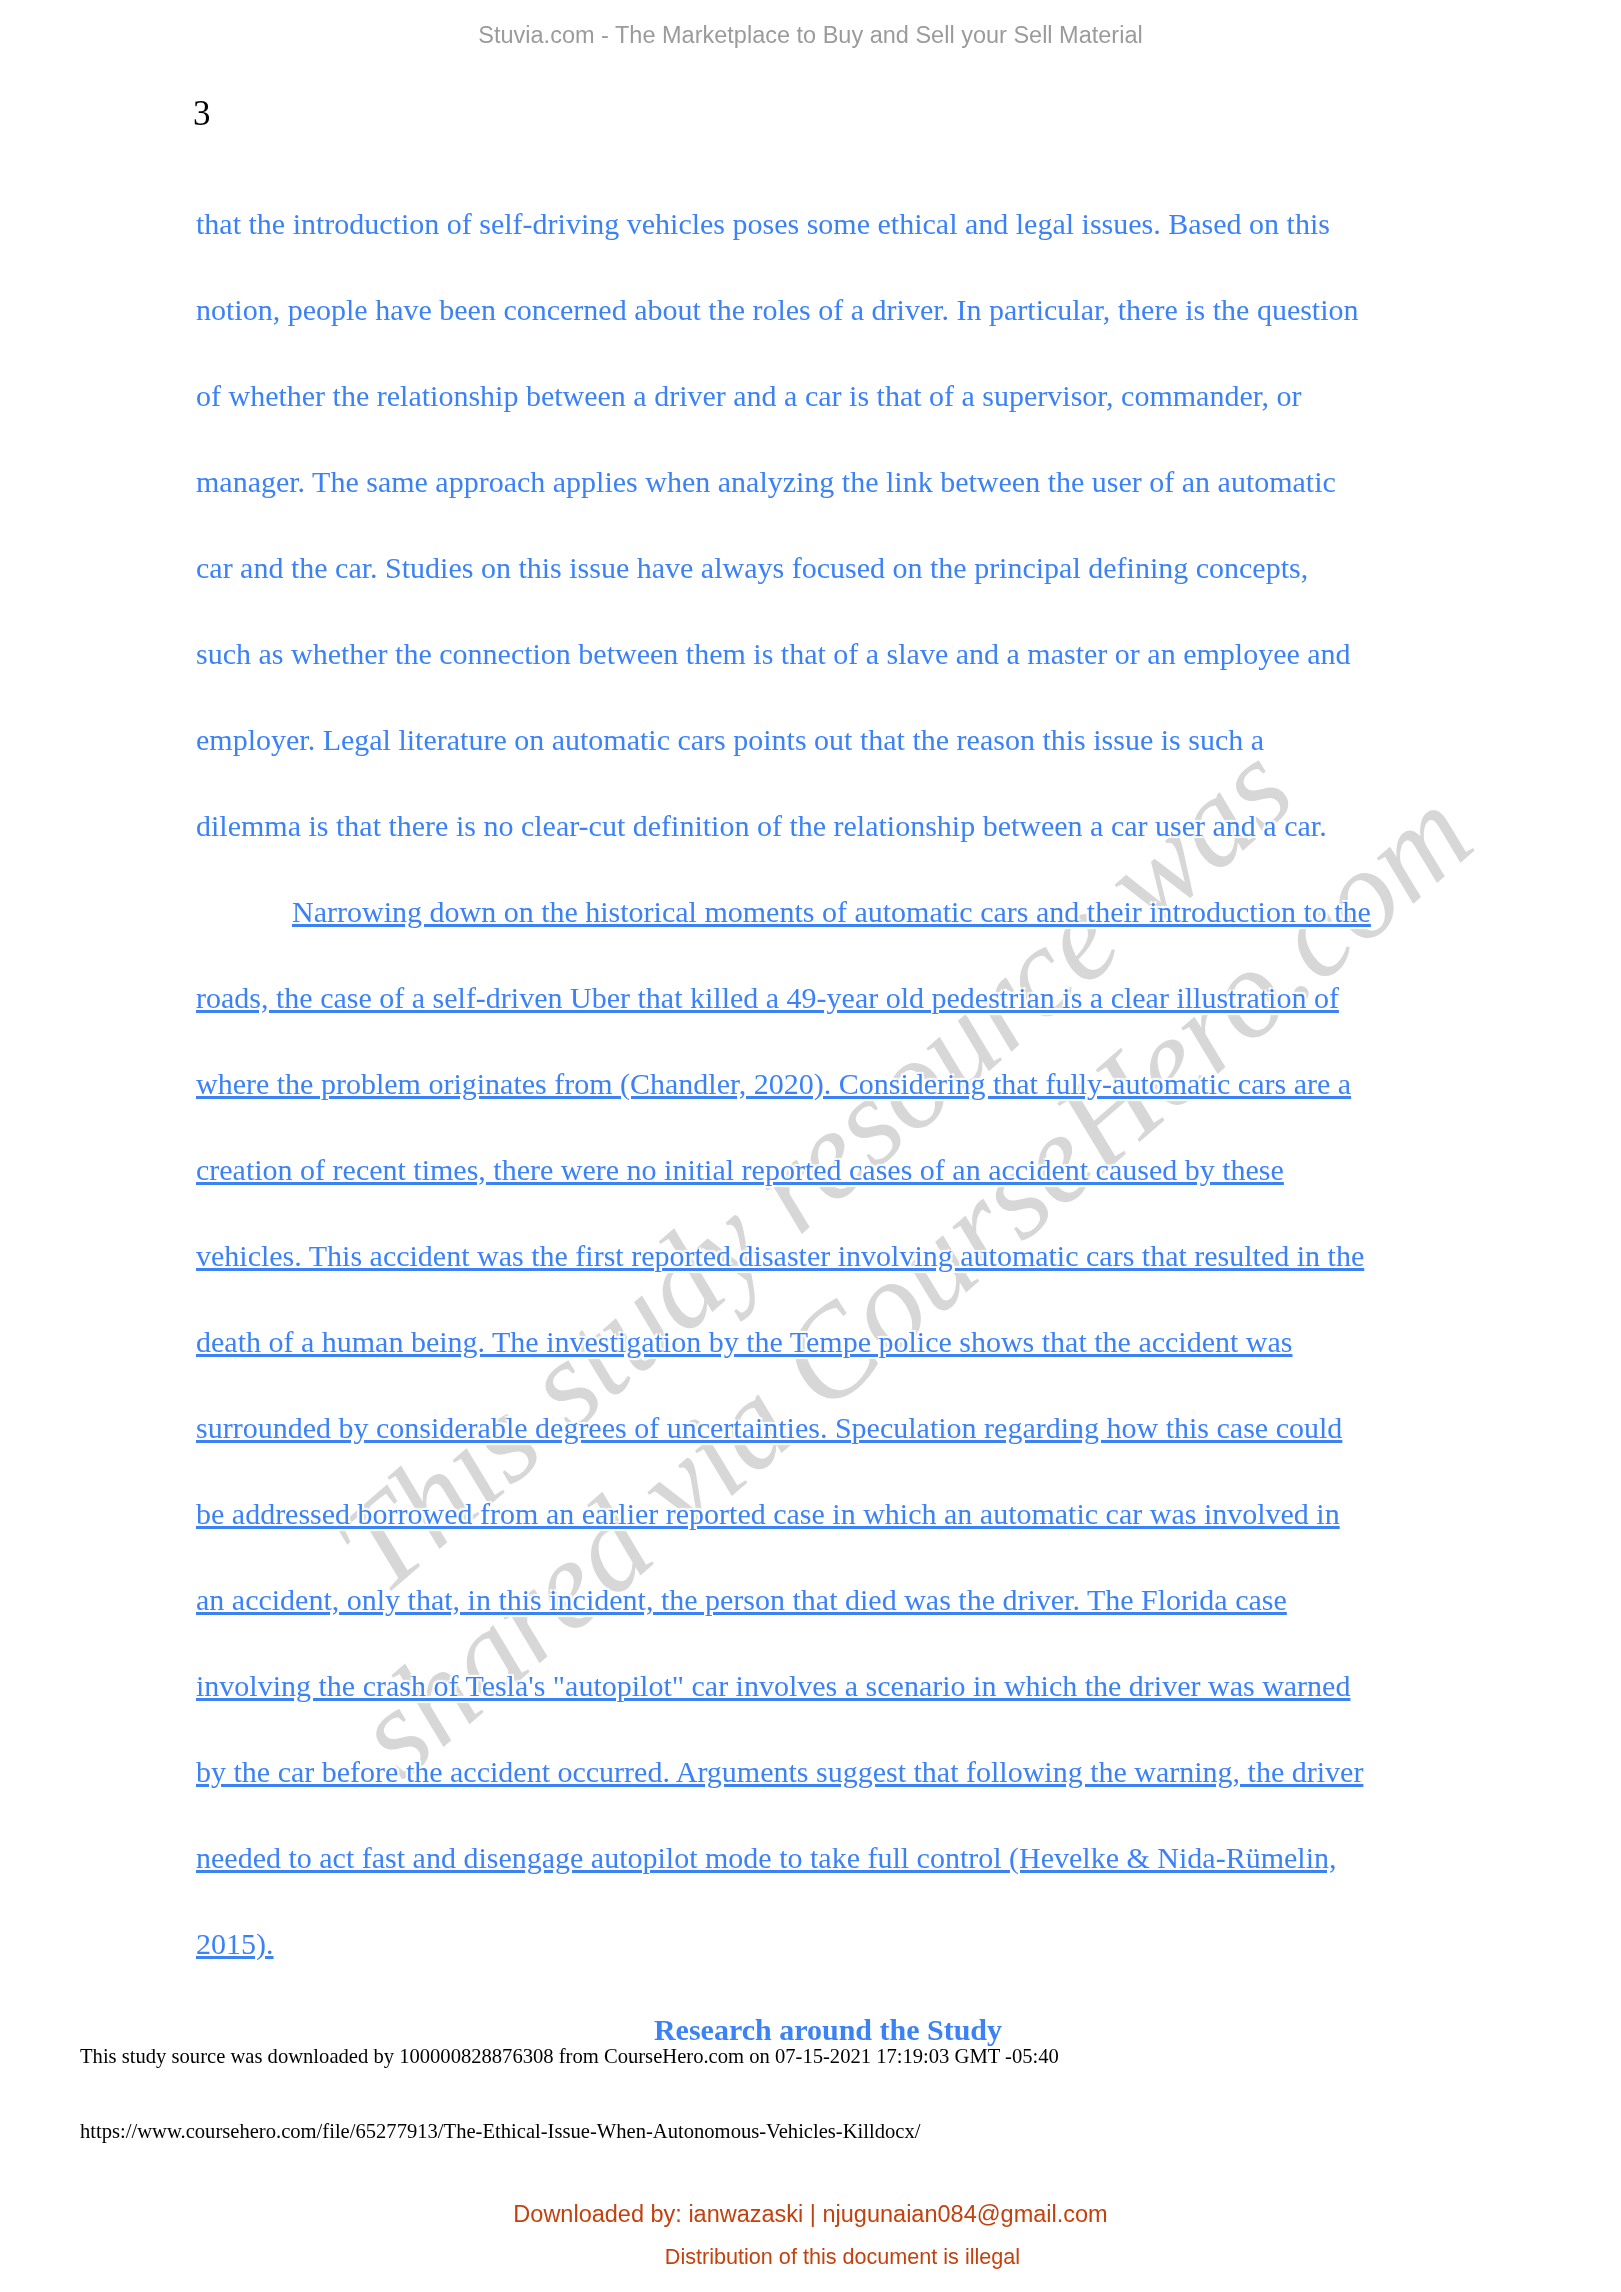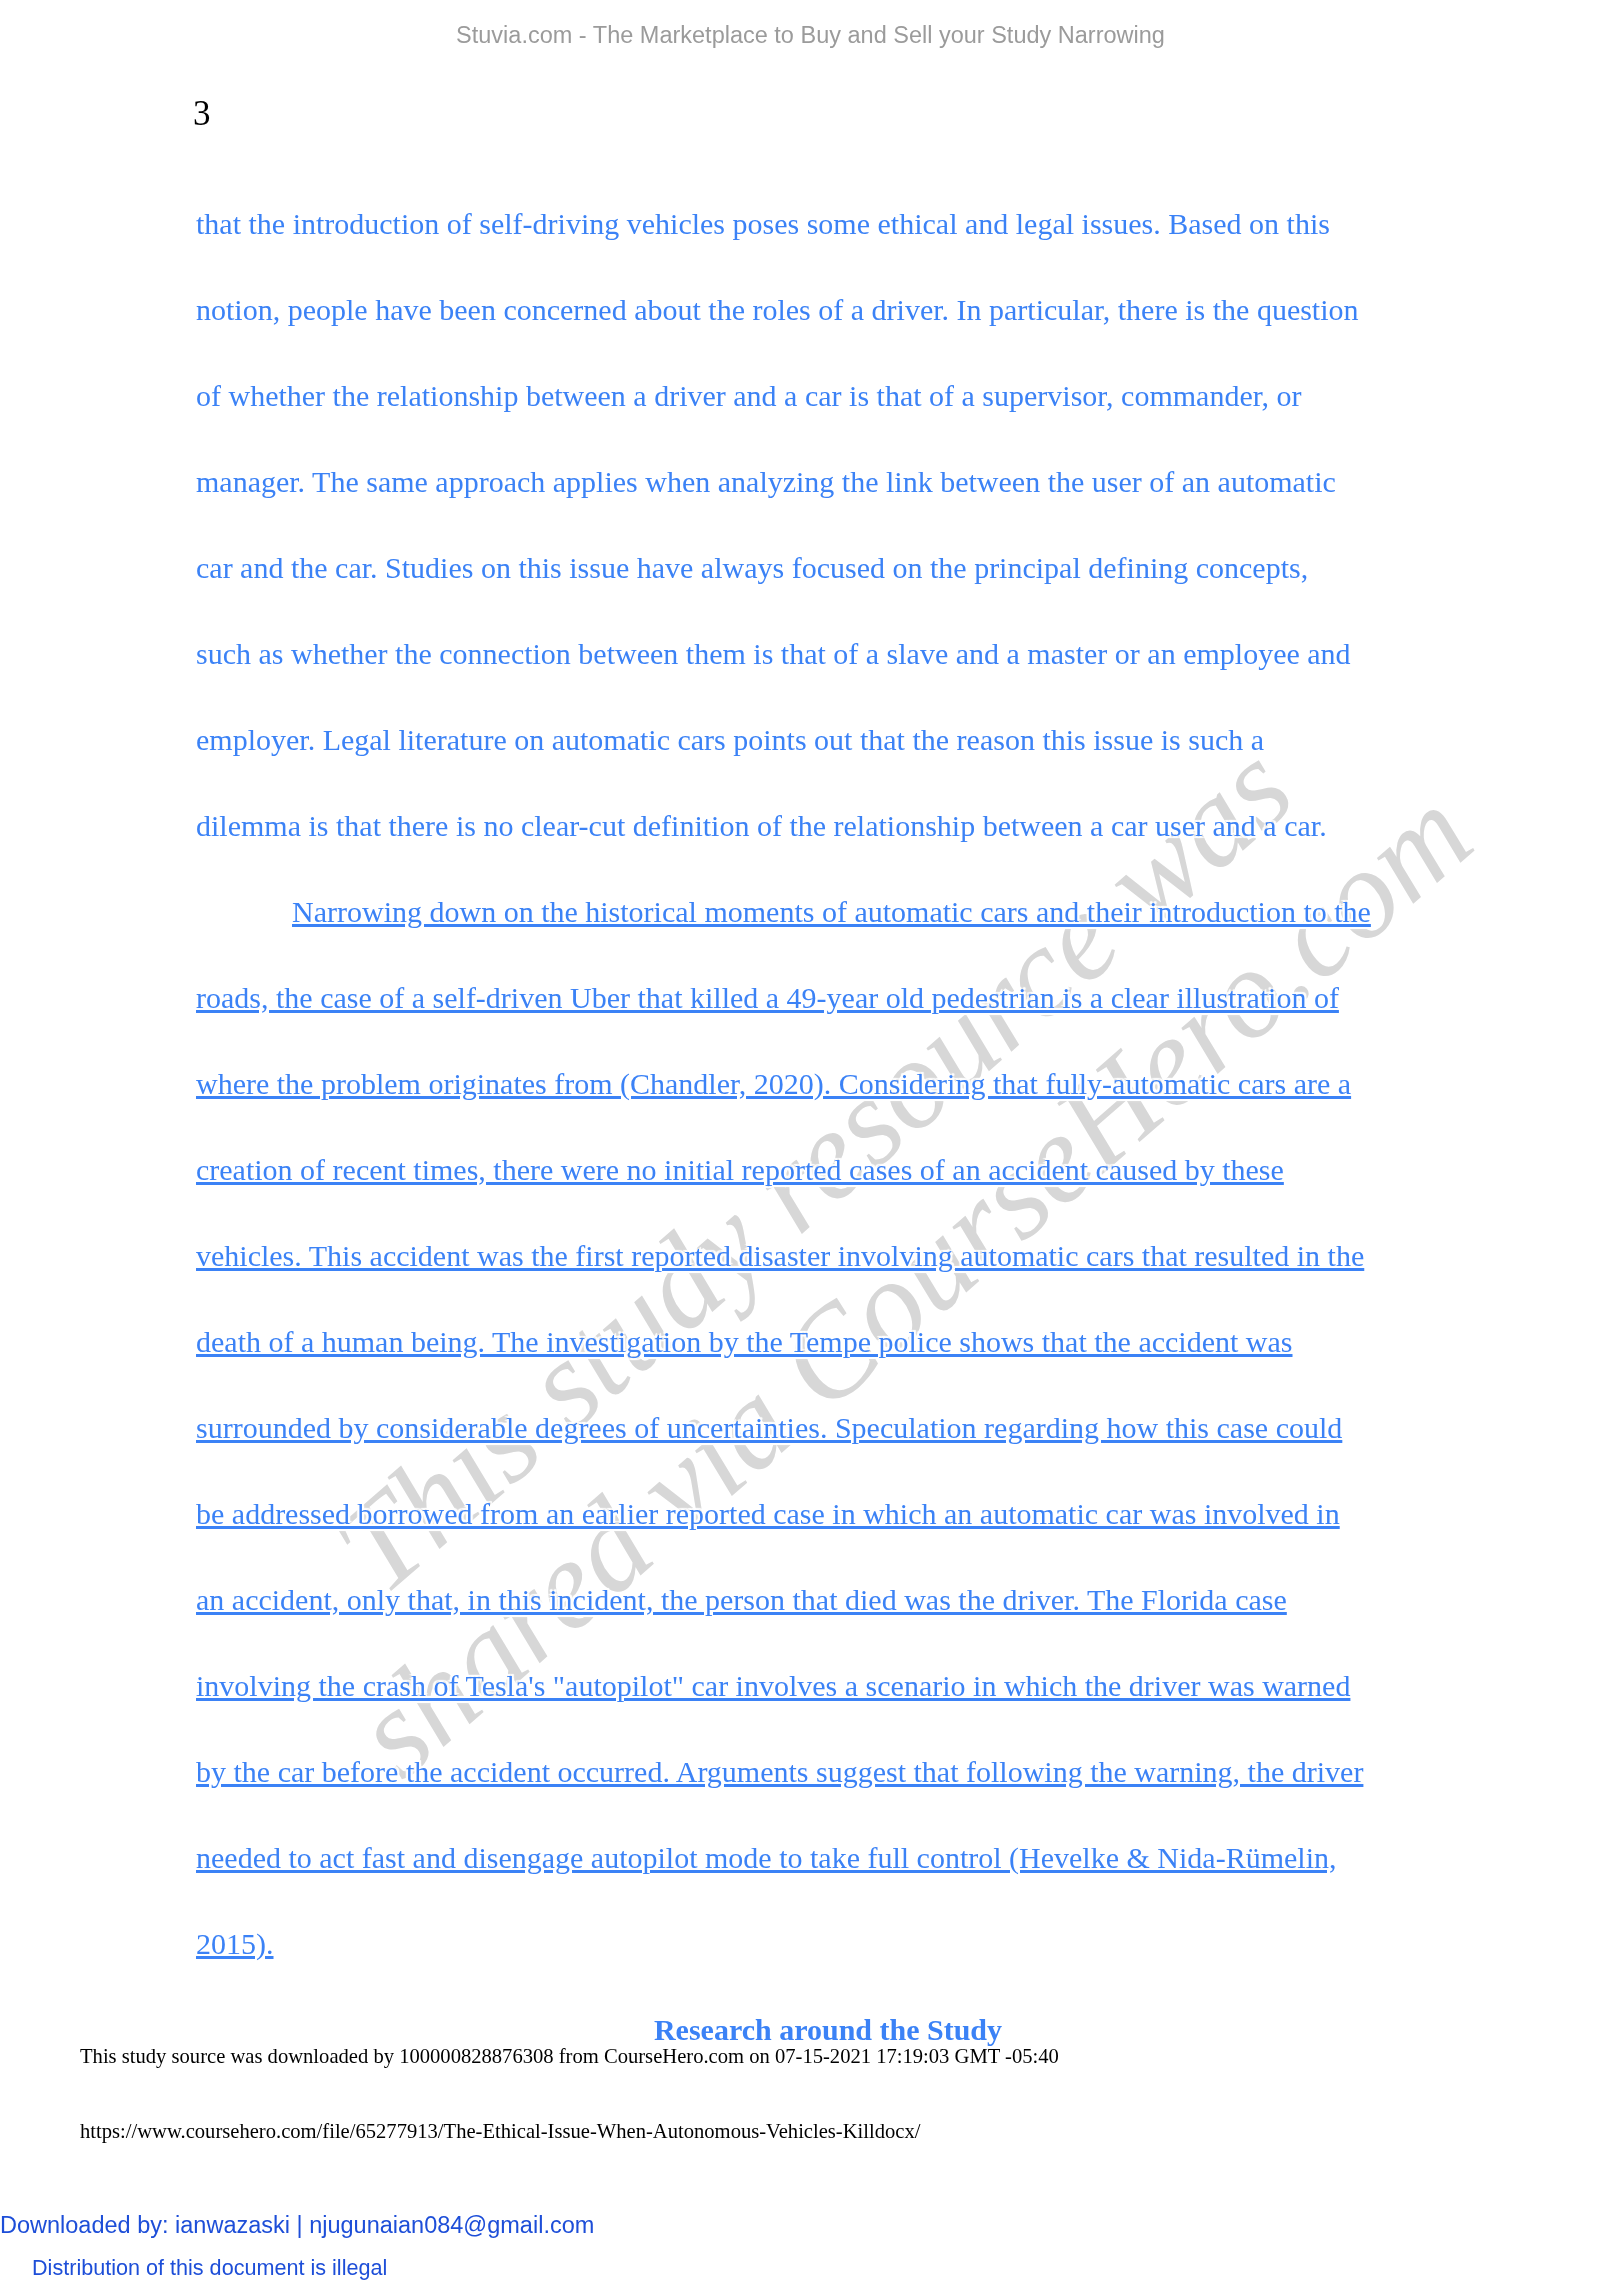--- a/index.html
+++ b/index.html
@@ -75,34 +75,34 @@
     color: #000000;
     font-family: "Liberation Serif", serif;
     z-index: 2;
     white-space: pre;
   }
   .footer-line.download-info { top: 2045px; }
   .footer-line.source-url   { top: 2120px; }
   .footer-gray {
     position: absolute;
     left: 0; width: 100%;
+    text-align: center;
     font-family: "Liberation Sans", sans-serif;
-    color: #1d4ed8;
+    color: #c2410c;
     z-index: 2;
-    margin-top: 11px;
   }
   .footer-gray.by      { top: 2201px; font-size: 23.5px; }
   .footer-gray.illegal { top: 2244px; font-size: 21.6px; padding-left: 32px; }
 </style>
 </head>
 <body>
 
 <div class="page">
 
-  <div class="stuvia-header">Stuvia.com - The Marketplace to Buy and Sell your Study Narrowing</div>
+  <div class="stuvia-header">Stuvia.com - The Marketplace to Buy and Sell your Sell Material</div>
 
   <div class="runhead">
     <span>3</span>
   </div>
 
   <div class="watermark">
     <div>This study resource was</div>
     <div>shared via CourseHero.com</div>
   </div>
 

